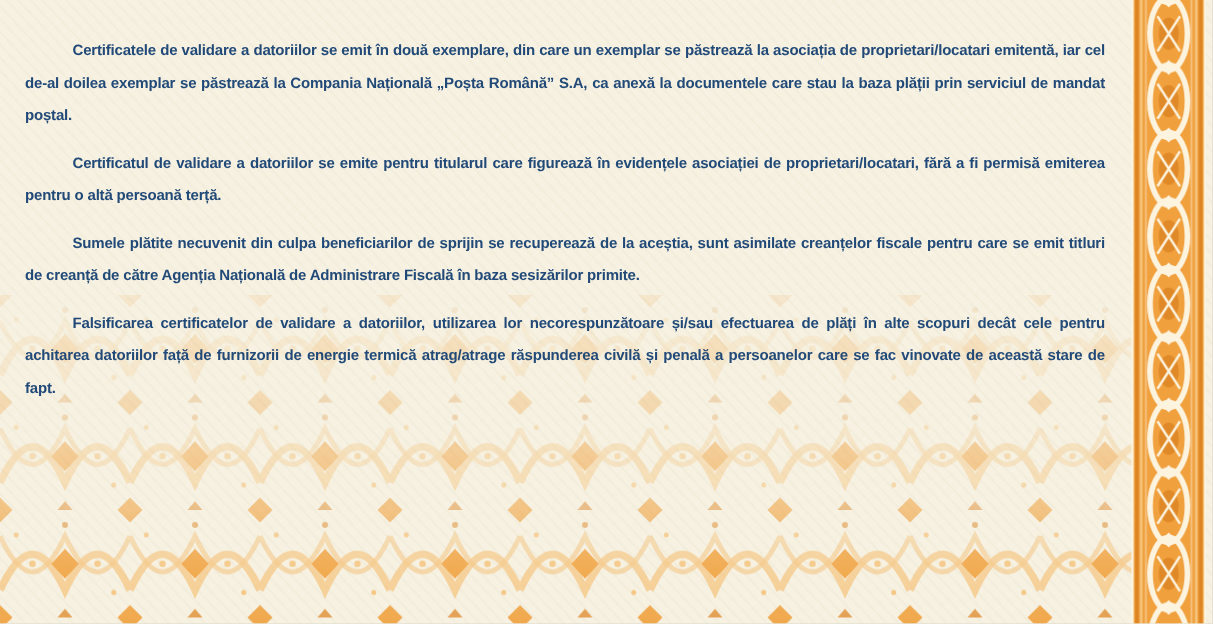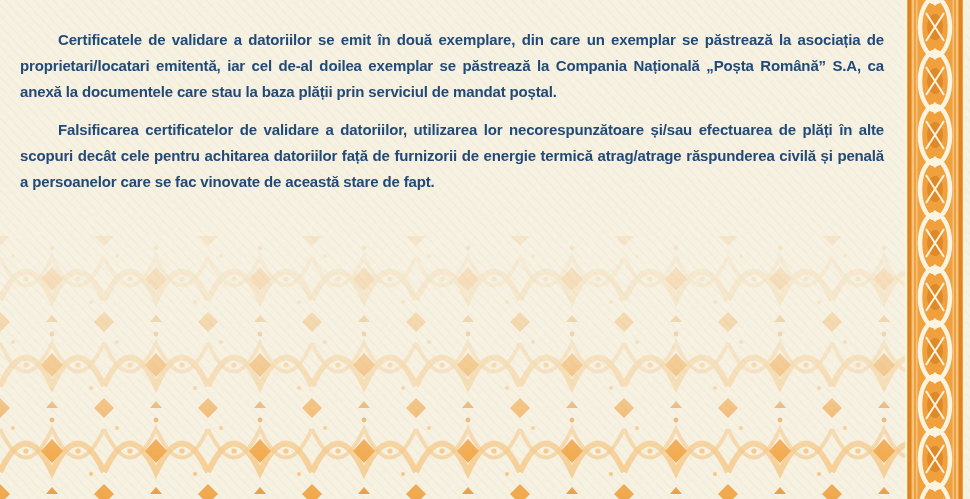--- a/index.html
+++ b/index.html
@@ -18,21 +18,21 @@
       repeating-linear-gradient(47deg, rgba(186,172,138,0.055) 0 2px, rgba(0,0,0,0) 2px 7px),
       repeating-linear-gradient(-43deg, rgba(255,255,255,0.06) 0 2px, rgba(0,0,0,0) 2px 9px);
   }
   .ornament{position:absolute;pointer-events:none;}
   .damask{left:0;top:236px;}
   .band{left:905px;top:0;}
   .text-block{
     position:absolute;left:20px;top:27px;width:864px;
     font-family:"Liberation Sans", sans-serif;
     font-weight:700;
-    font-size:15px;line-height:26px;letter-spacing:-0.15px;
+    font-size:12px;line-height:26px;letter-spacing:-0.15px;
     color:var(--text,#224a78);
     text-align:justify;
     z-index:2;
   }
   .text-block p{margin:0 0 12px;text-indent:38px;}
   
   .o-main{fill:var(--ornament-orange,#f0a03c);}
   .o-deep{fill:var(--ornament-deep,#dd8524);}
   .o-light{fill:var(--ornament-light,#f8cf92);}
   .o-cream{fill:var(--ornament-cream,#fdf4e0);}
@@ -94,16 +94,18 @@
         <path class="s-cream" stroke-width="2" d="M21,13 L39,41 M39,13 L21,41"></path>
         <path class="o-cream" d="M30,-6 L36,0 30,6 24,0 Z"></path>
         <path class="o-cream" d="M30,48 L36,54 30,60 24,54 Z"></path>
       </pattern>
     </defs>
     <rect width="60" height="499" fill="url(#chn)"></rect>
   </svg>
 
   <div class="text-block">
     <p>Certificatele de validare a datoriilor se emit în două exemplare, din care un exemplar se păstrează la asociația de proprietari/locatari emitentă, iar cel de-al doilea exemplar se păstrează la Compania Națională „Poșta Română” S.A, ca anexă la documentele care stau la baza plății prin serviciul de mandat poștal.</p>
+    <p>Certificatul de validare a datoriilor se emite pentru titularul care figurează în evidențele asociației de proprietari/locatari, fără a fi permisă emiterea pentru o altă persoană terță.</p>
+    <p>Sumele plătite necuvenit din culpa beneficiarilor de sprijin se recuperează de la aceștia, sunt asimilate creanțelor fiscale pentru care se emit titluri de creanță de către Agenția Națională de Administrare Fiscală în baza sesizărilor primite.</p>
     <p>Falsificarea certificatelor de validare a datoriilor, utilizarea lor necorespunzătoare și/sau efectuarea de plăți în alte scopuri decât cele pentru achitarea datoriilor față de furnizorii de energie termică atrag/atrage răspunderea civilă și penală a persoanelor care se fac vinovate de această stare de fapt.</p>
   </div>
 
 </div>
 
 </body></html>

